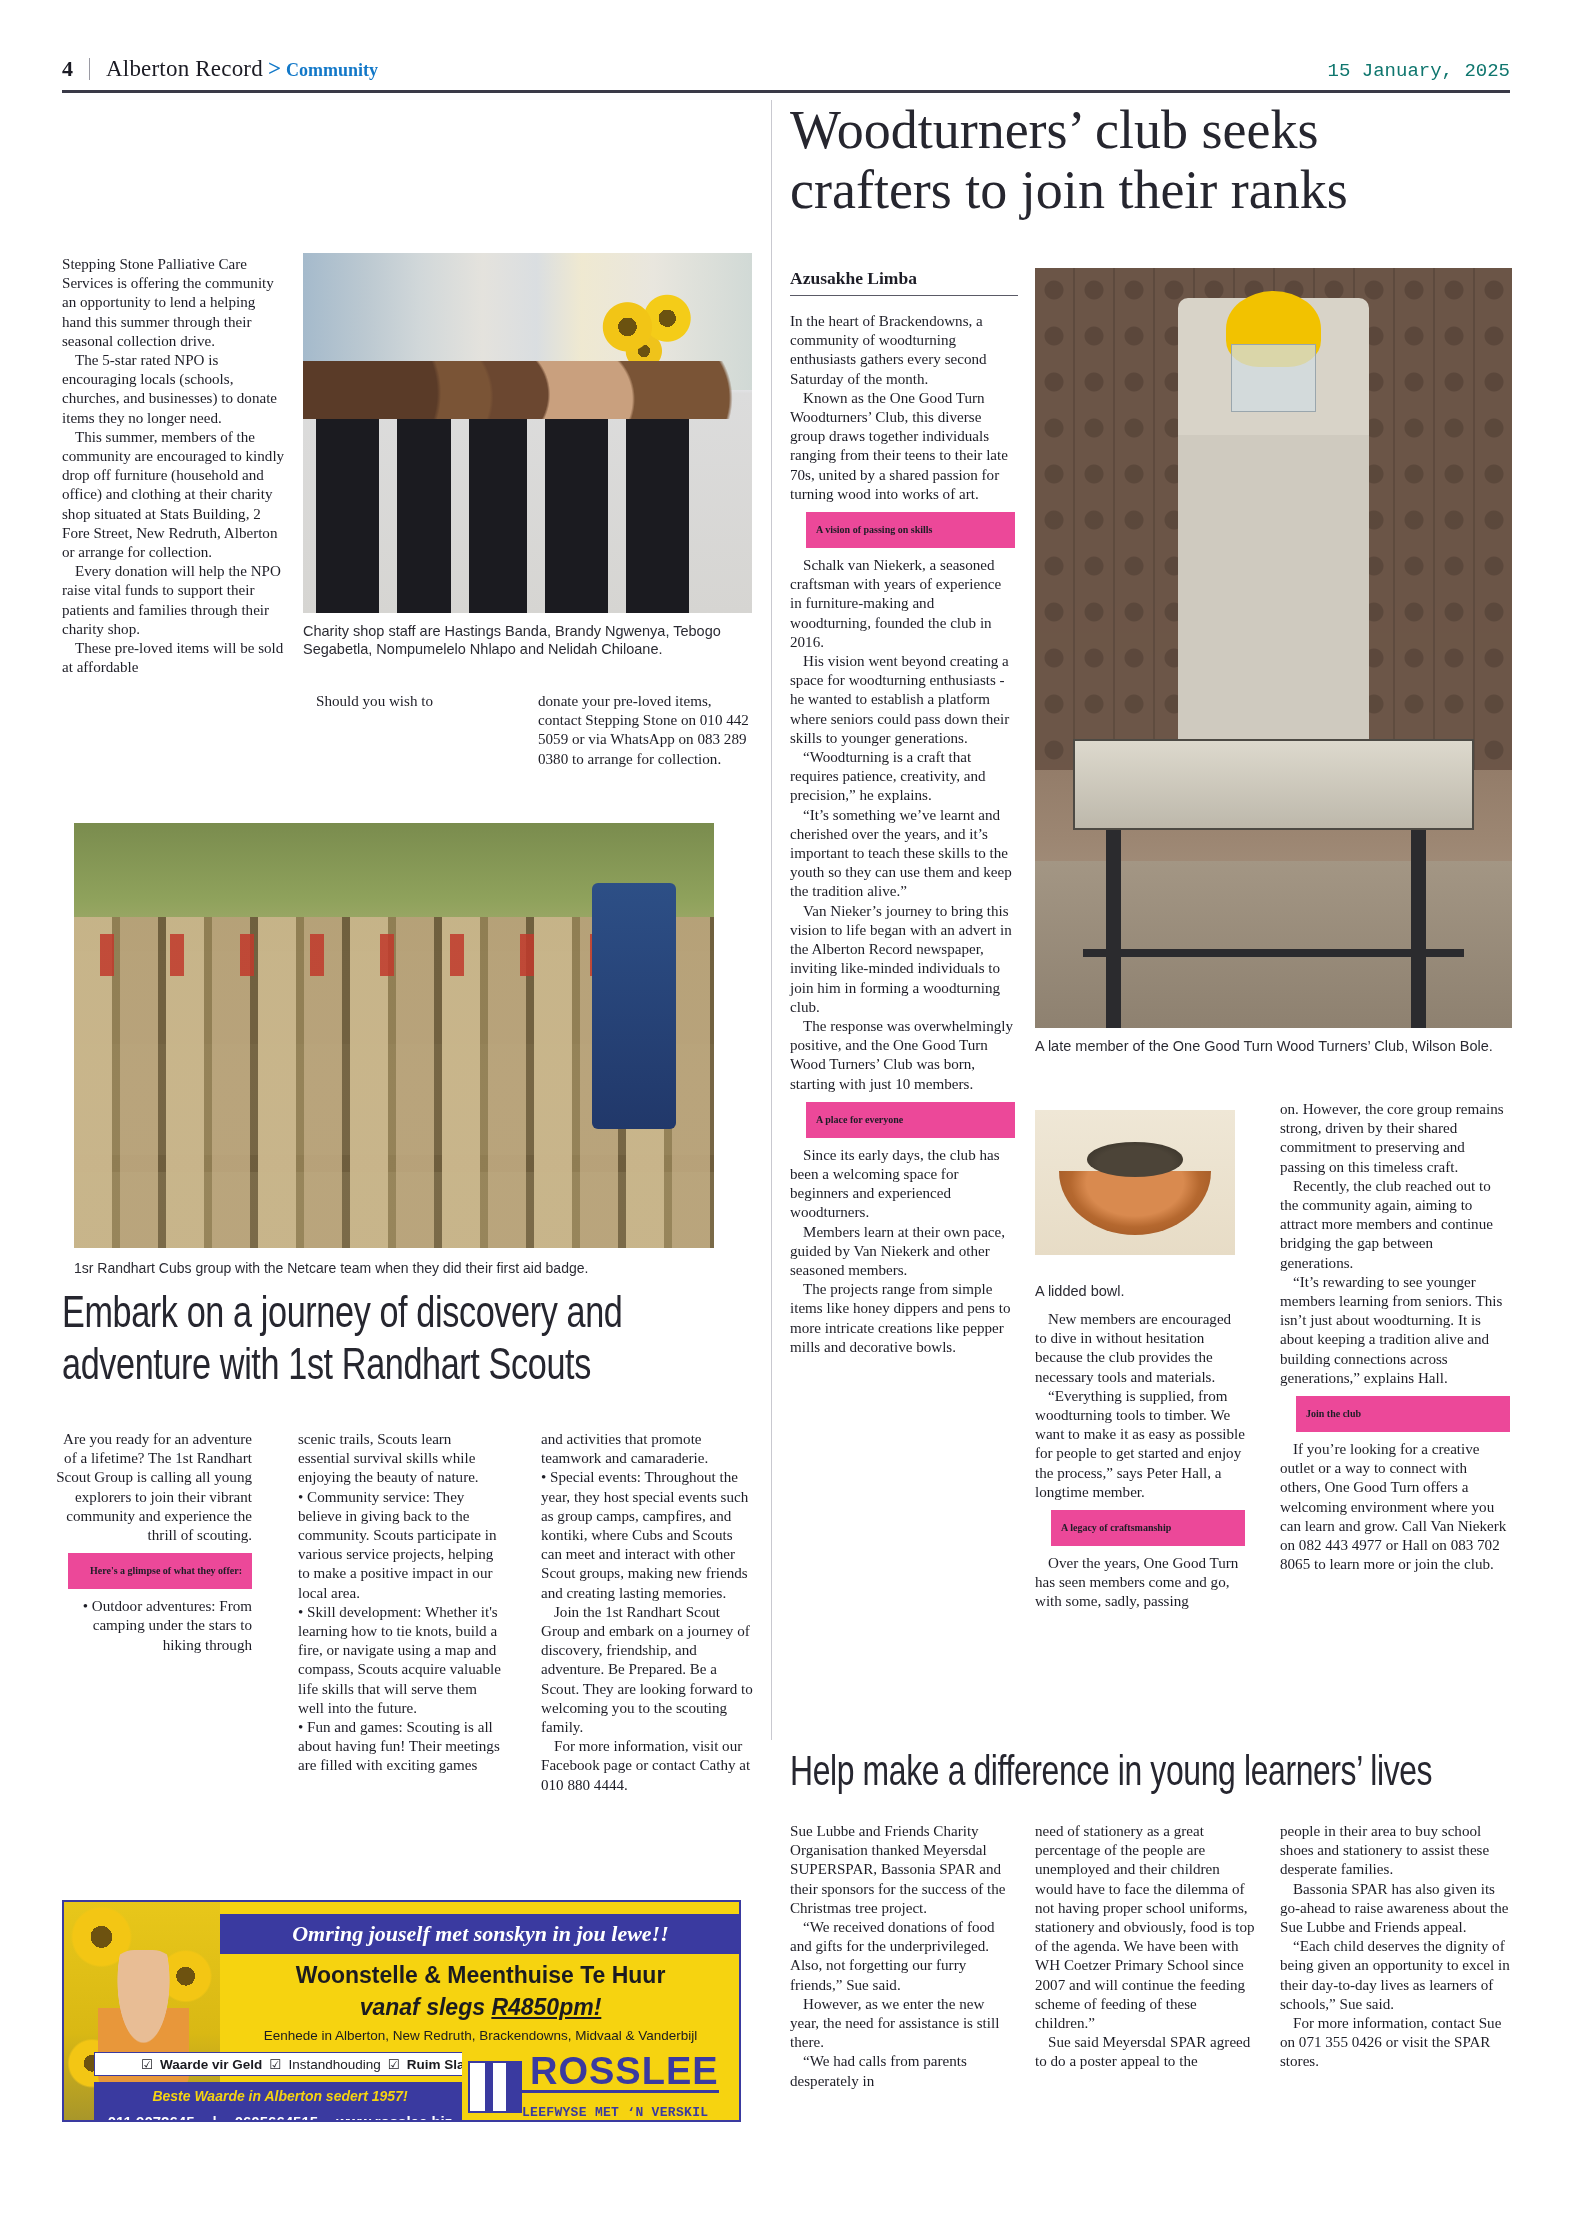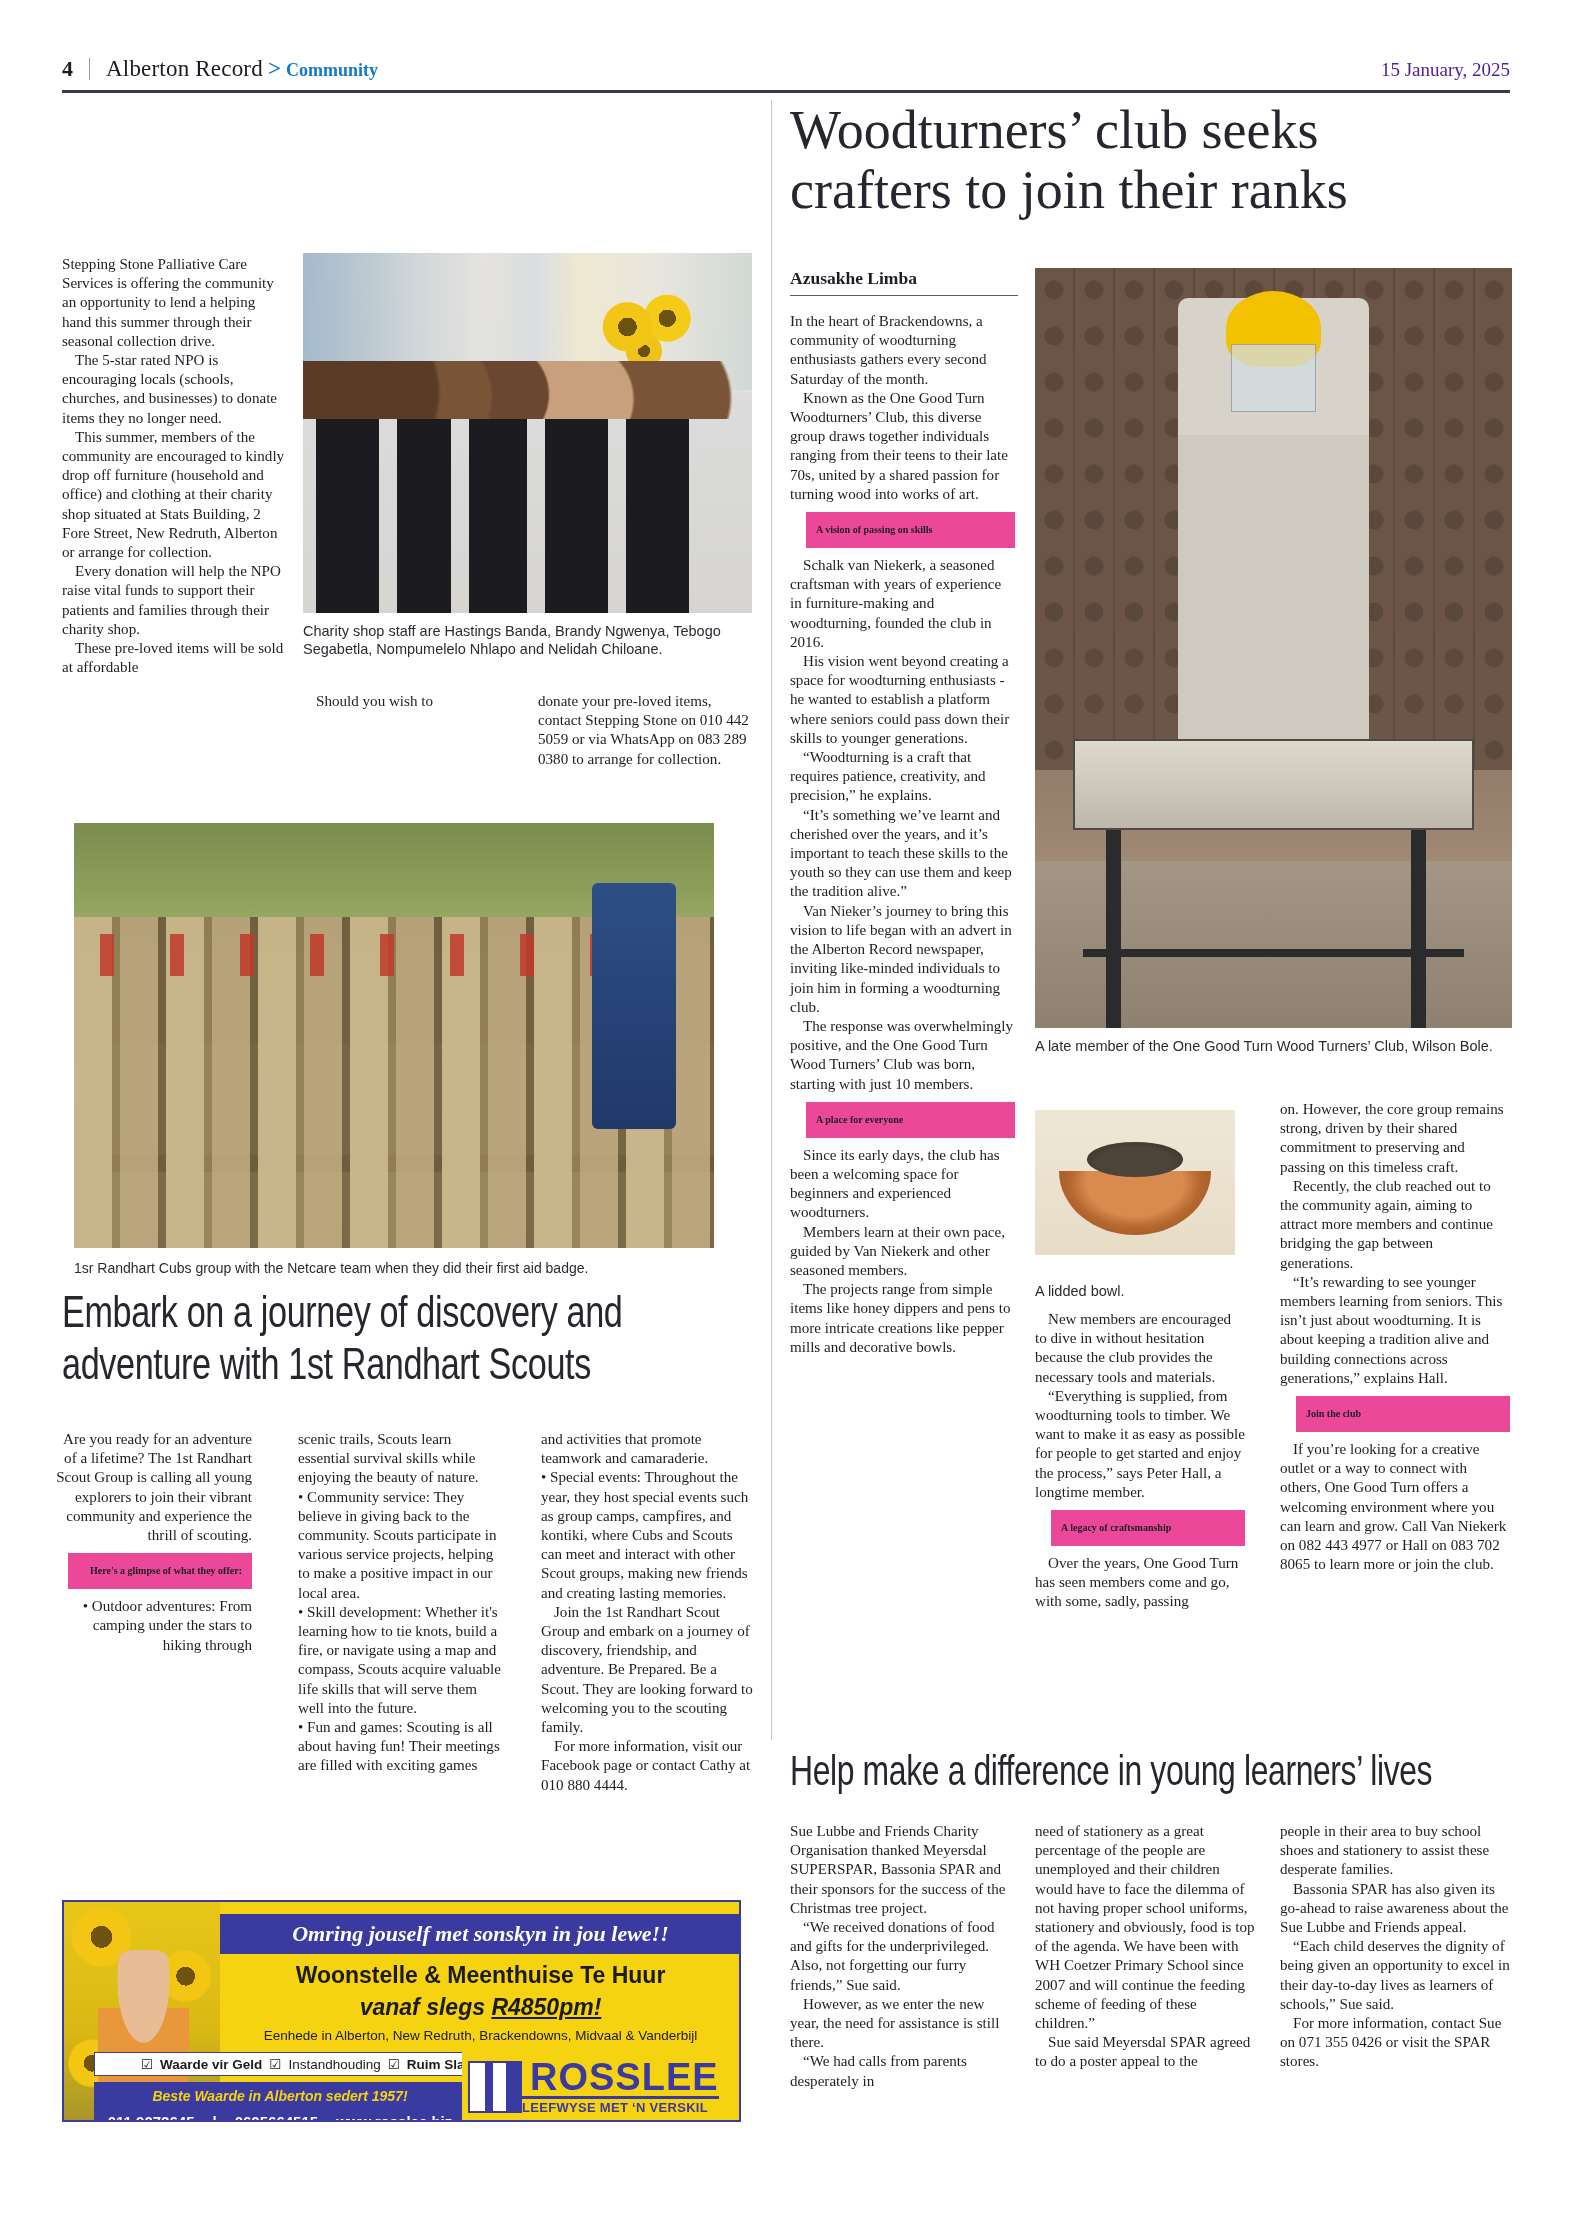--- a/index.html
+++ b/index.html
@@ -27,22 +27,22 @@
   .mast-title {
     font-family: "Liberation Serif", serif;
     font-size: 23px; color: #1b1b24; letter-spacing: .2px;
   }
   .mast-sep { font-weight: bold; color: #1278c8; font-size: 23px; padding: 0 5px; }
   .mast-section {
     font-family: "Liberation Serif", serif;
     font-weight: bold; font-size: 18px; color: #1278c8;
   }
   .mast-date {
-    margin-left: auto; font-family: Liberation Serif, serif;
-    font-size: 19px; color: #4c1d95;
+    margin-left: auto; font-family: Liberation Mono, monospace;
+    font-size: 19px; color: #0f766e;
   }
   .rule-top {
     position: absolute; left: 62px; top: 90px; width: 1448px; height: 3px;
     background: #3a3a47;
     border-top: 1px solid #3a3a47;
   }
 
   
   .v-rule {
     position: absolute; left: 771px; top: 100px; width: 1px; height: 1640px;
@@ -281,23 +281,23 @@
     background:
       linear-gradient(90deg,#fff 0 30%, #3a3aa0 30% 46%, #fff 46% 72%, #3a3aa0 72% 100%);
     border:2px solid #3a3aa0;
   }
   .ad-logo-txt {
     font-family:"Liberation Sans", sans-serif; font-weight:bold;
     color:#3a3aa0; font-size:38px; letter-spacing:1px; line-height:34px;
     padding-left:8px;
   }
   .ad-logo-tag {
-    font-family:Liberation Sans, sans-serif; font-weight:bold;
+    font-family:Liberation Mono, monospace; font-weight:bold;
     color:#3a3aa0; font-size:13px; letter-spacing:.3px;
-    border-top: 3px solid #3a3aa0; padding-top:1px; margin-top:2px;
+    border-top: 3px solid #3a3aa0; padding-top:12px; margin-top:2px;
   }
 </style>
 </head>
 <body>
 
 <div class="page">
 
   <div class="masthead">
     <span class="mast-page-no">4</span>
     <span class="mast-divider-v"></span>

